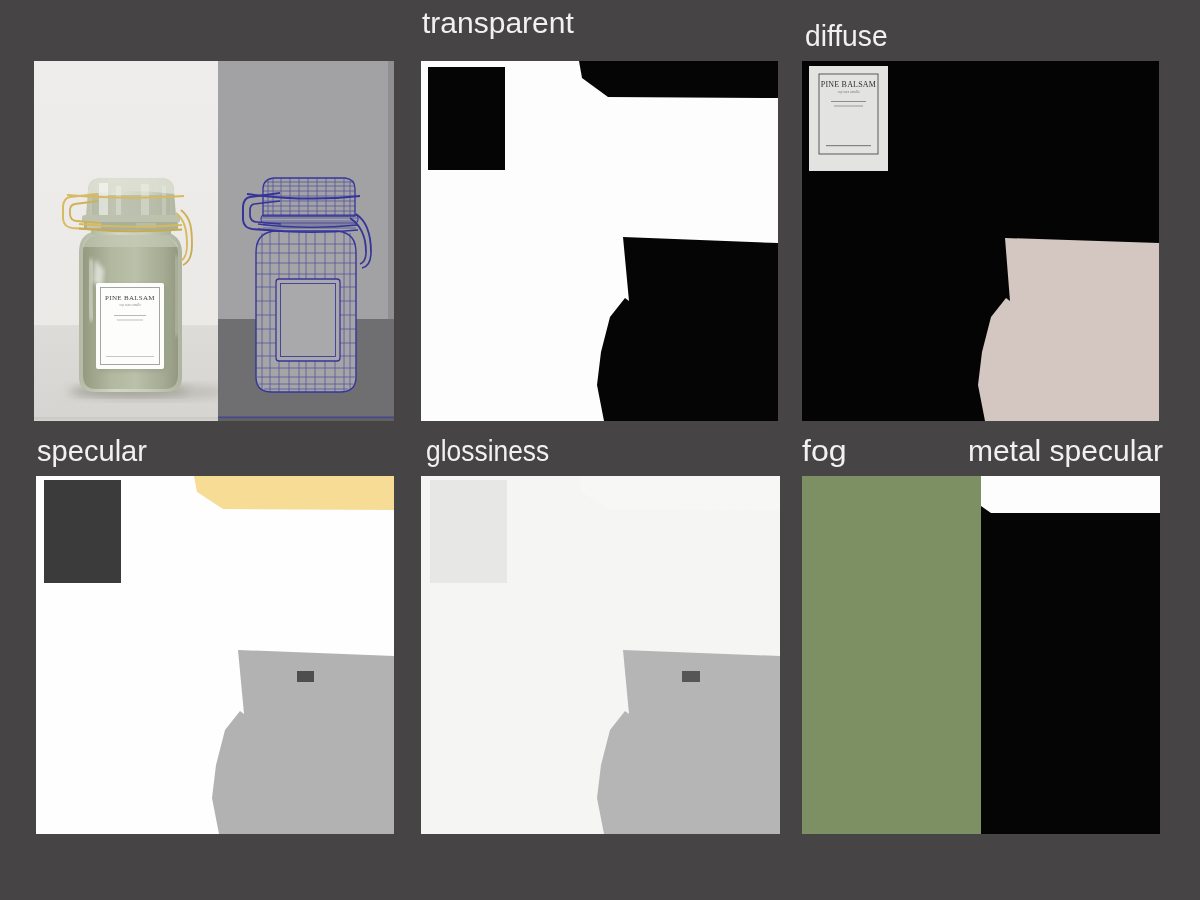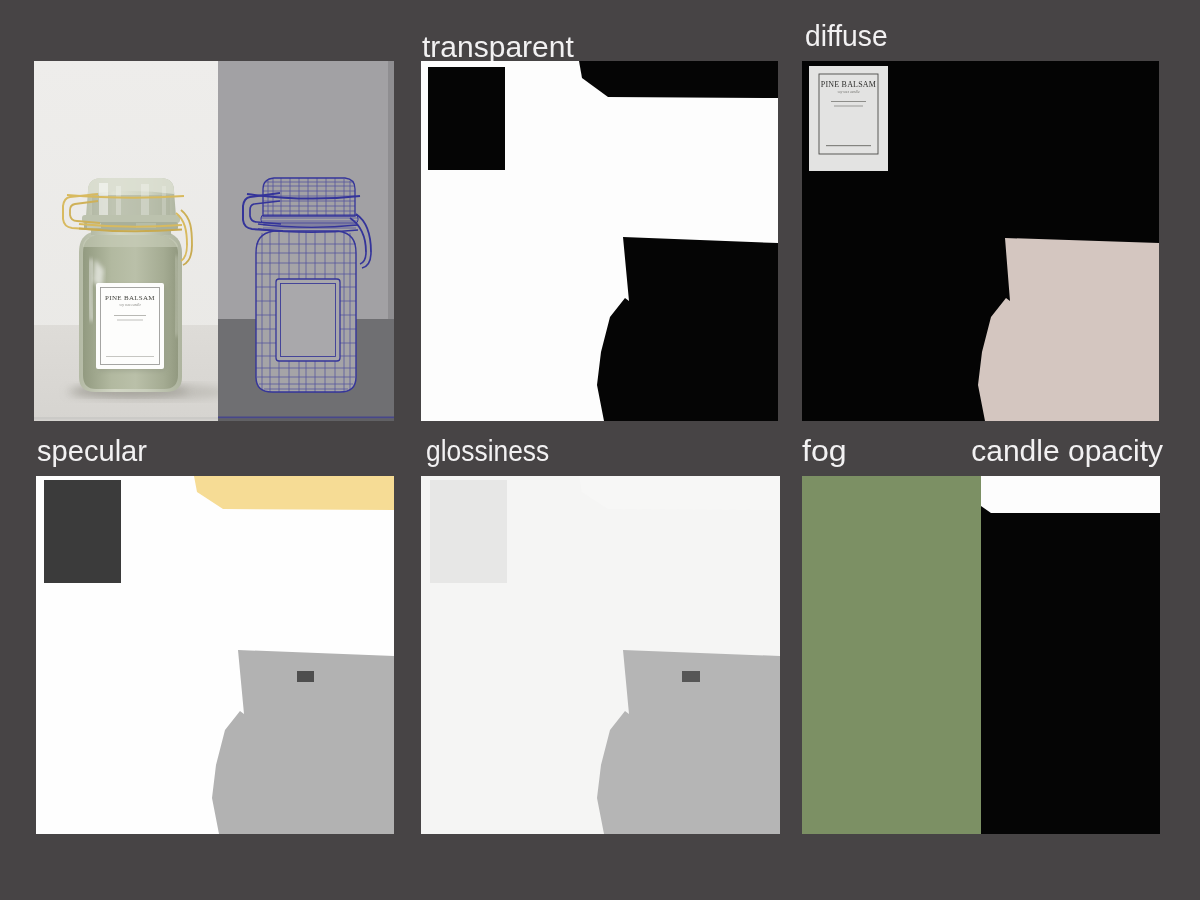--- a/index.html
+++ b/index.html
@@ -4,31 +4,31 @@
 <style>
   html,body{margin:0;padding:0;width:1200px;height:900px;background:#474445;overflow:hidden;}
   body{font-family:"Liberation Sans", sans-serif;position:relative;}
   .lbl{position:absolute;color:#f2f1f2;font-size:30px;line-height:34px;letter-spacing:0px;white-space:nowrap;transform-origin:0 0;}
   .panel{position:absolute;border-radius:15px;}
   svg{display:block;}
 </style>
 </head>
 <body>
 
-<div class="lbl" style="left:422px;top:30px;">transparent</div>
+<div class="lbl" style="left:422px;top:6px;">transparent</div>
 
 <div class="lbl" style="left:805px;top:19px;transform:scaleX(0.94);">diffuse</div>
 
 <div class="lbl" style="left:37px;top:434px;transform:scaleX(0.97);">specular</div>
 
 <div class="lbl" style="left:426px;top:434px;transform:scaleX(0.88);">glossiness</div>
 
 <div class="lbl" style="left:802px;top:434px;transform:scaleX(1.07);">fog</div>
 
-<div class="lbl" style="right:37px;top:434px;">candle opacity</div>
+<div class="lbl" style="right:37px;top:434px;">metal specular</div>
 
 <div class="panel" style="left:34px;top:61px;width:360px;height:360px;">
 <svg width="360" height="360" viewBox="0 0 360 360">
   <defs>
     <linearGradient id="bgL" x1="0" y1="0" x2="0" y2="1">
       <stop offset="0" stop-color="#eeedeb"></stop>
           <stop offset="1" stop-color="#e9e8e5"></stop>
     </linearGradient>
     <linearGradient id="floorL" x1="0" y1="0" x2="0" y2="1">
       <stop offset="0" stop-color="#dedcd8"></stop>

